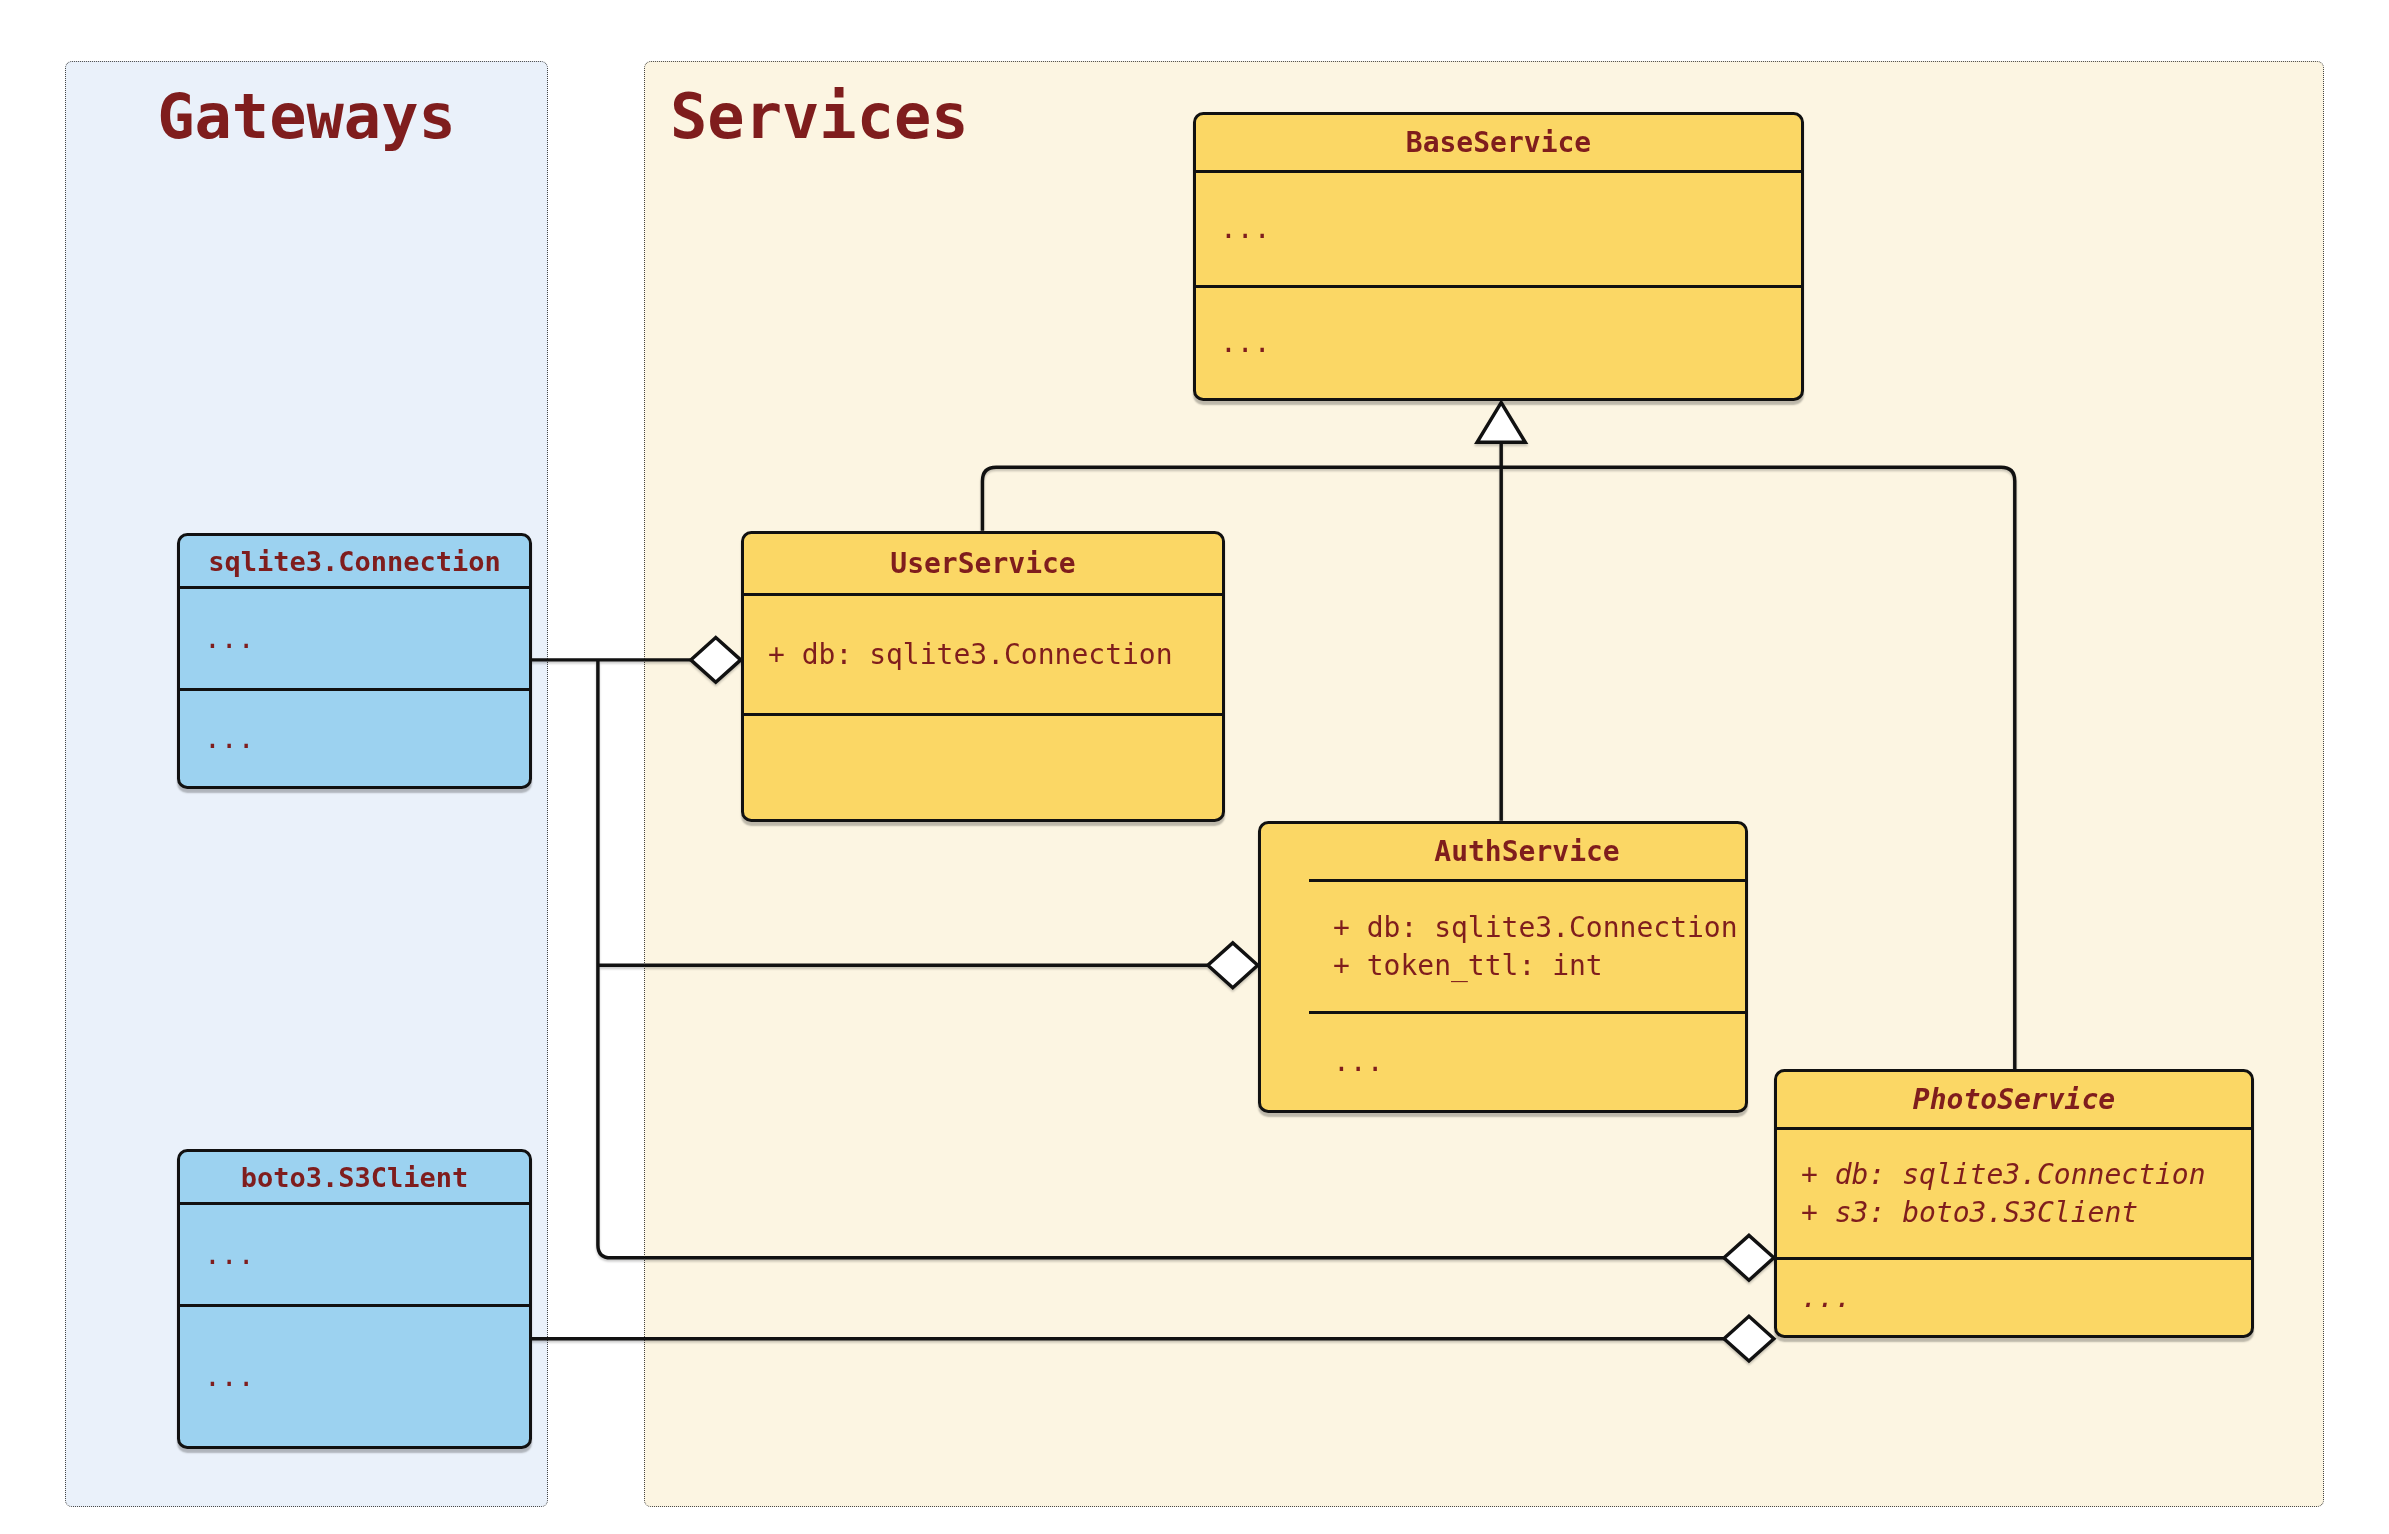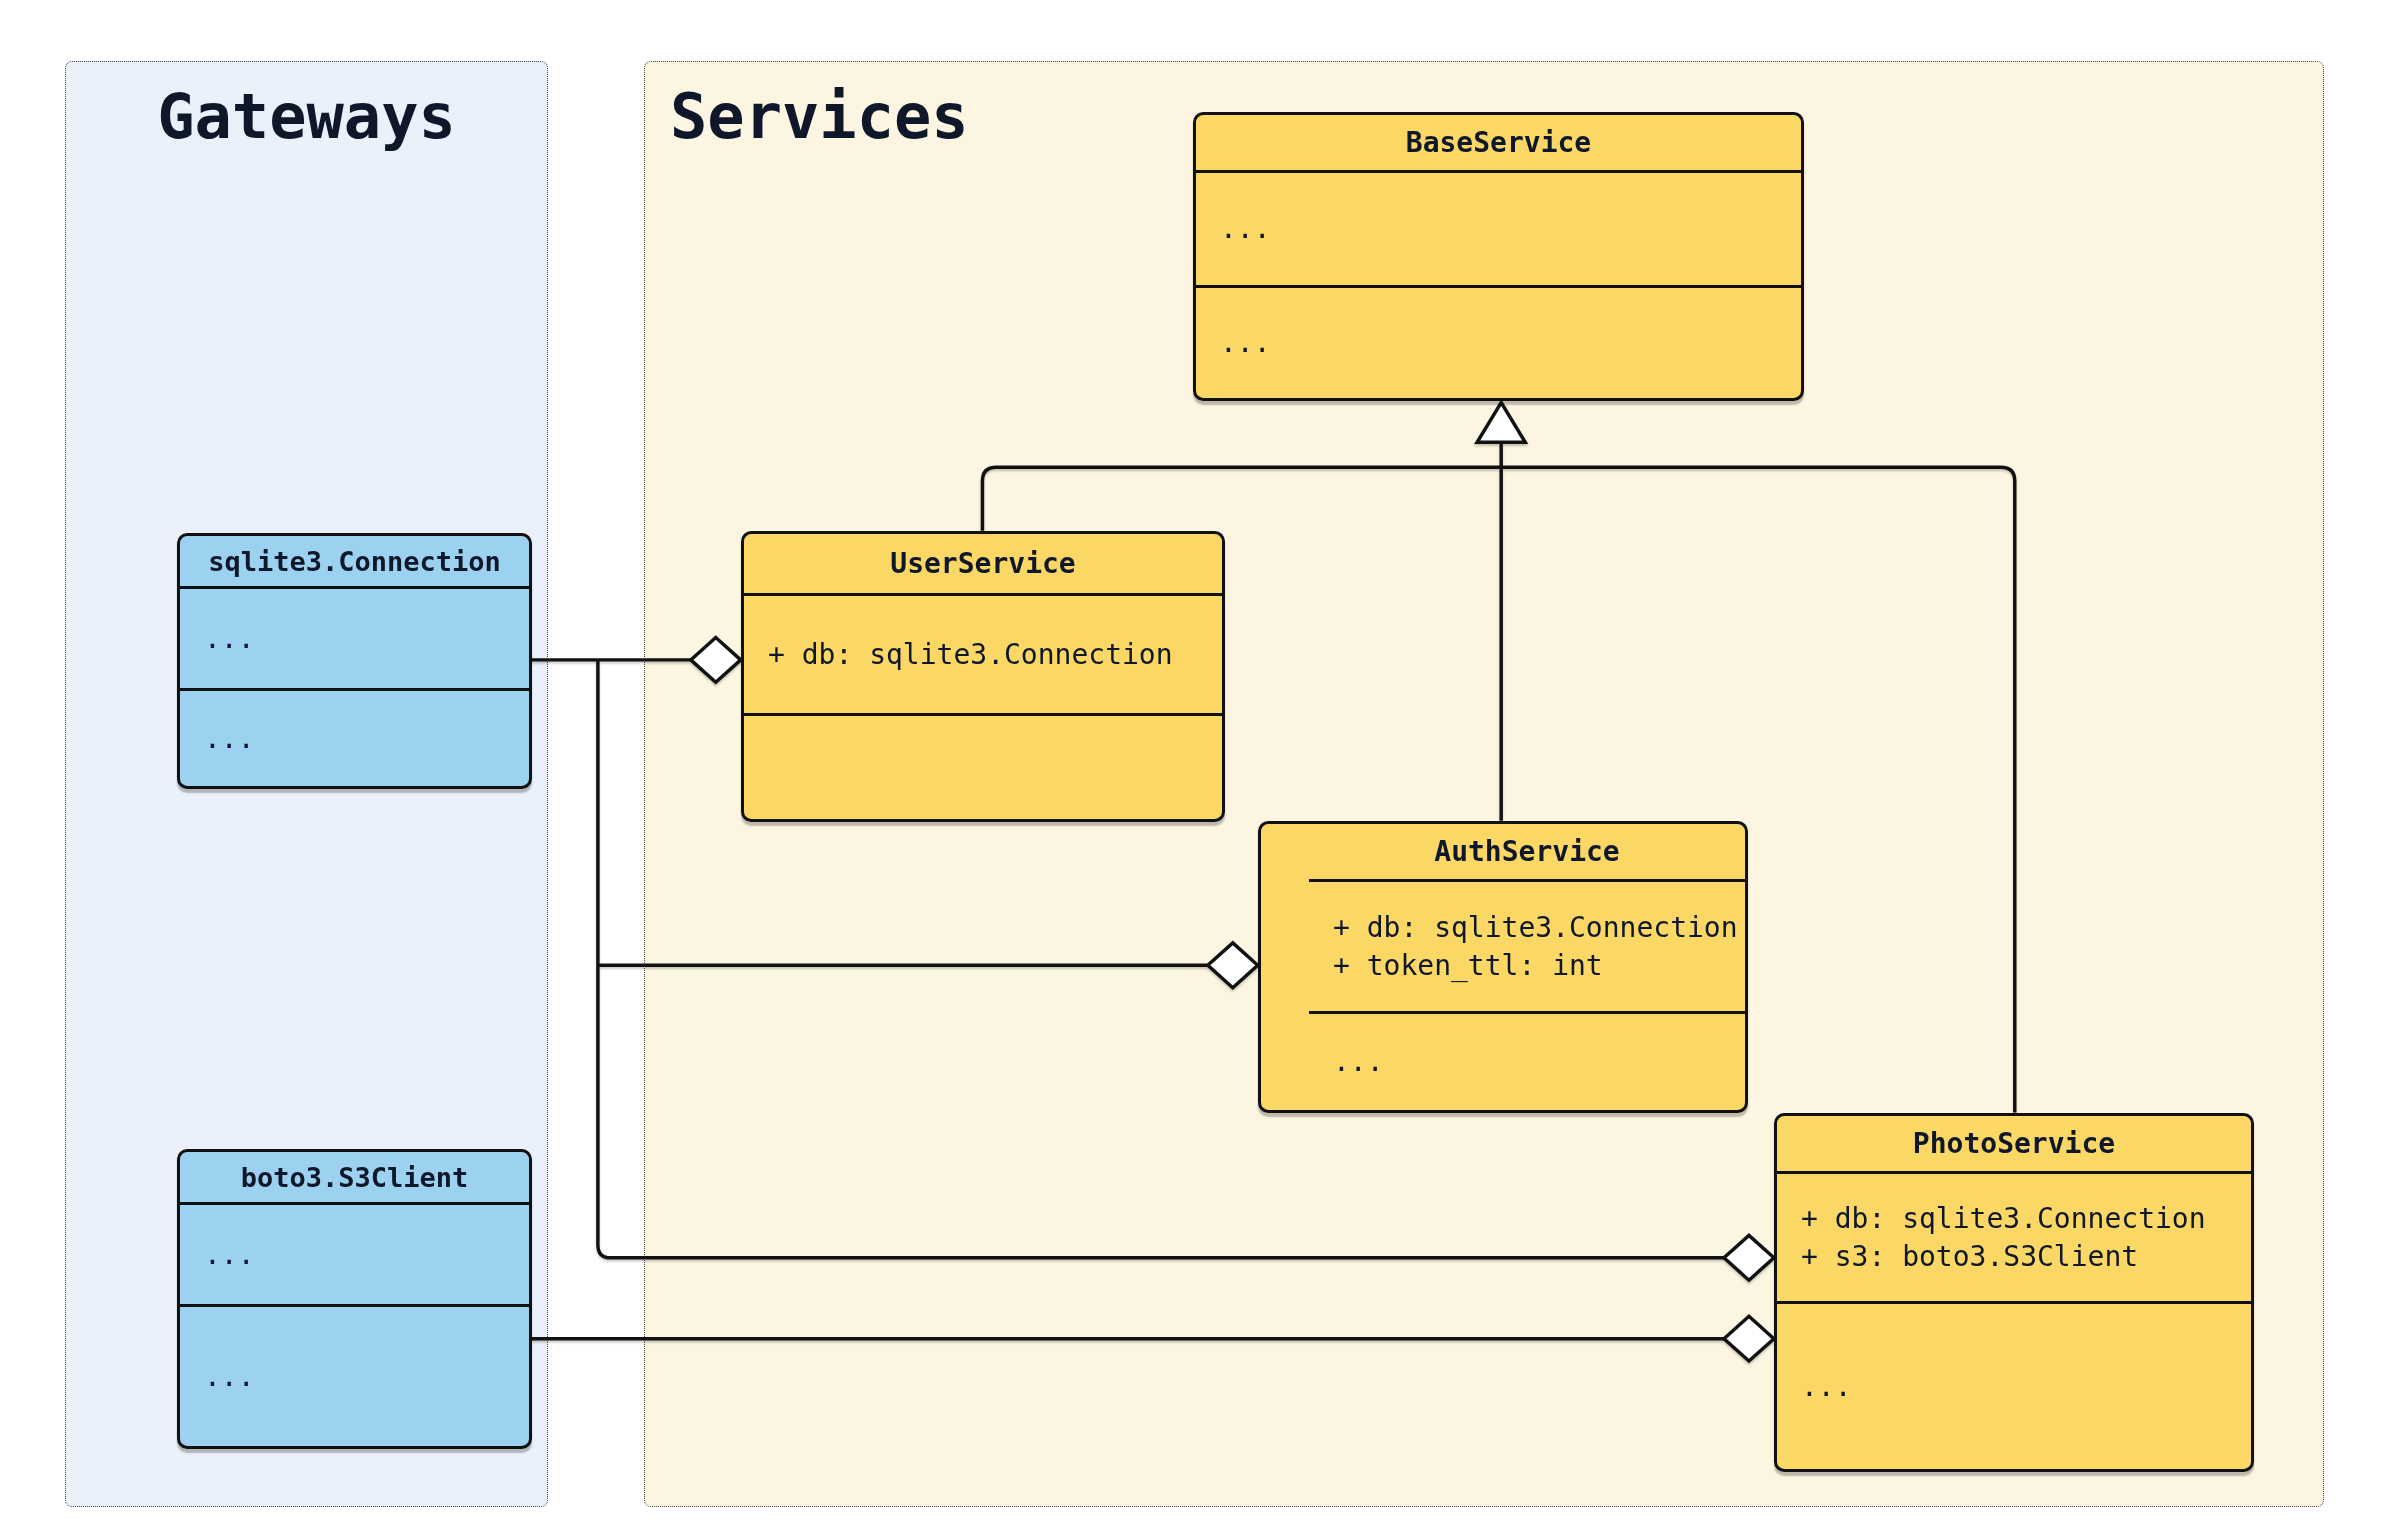--- a/index.html
+++ b/index.html
@@ -1,21 +1,21 @@
 <!DOCTYPE html>
 <html style="font-size:13.8px"><head>
 <meta charset="utf-8">
 <style>
   html,body{margin:0;padding:0;background:#ffffff;}
   #canvas{
     position:relative;
     width:2389px;height:1534px;
     background:#ffffff;
     font-family:"DejaVu Sans Mono", monospace;
-    color:#0f172a;
+    color:#7f1d1d;
     overflow:hidden;
   }
   
   .panel{
     position:absolute;
     border:1.7px dotted #444;
     border-radius:6.9px;
     box-sizing:border-box;
   }
   #panel-gateways{
@@ -77,21 +77,21 @@
   .cls-sec.attrs{border-bottom:3.4px solid #111;}
   .cls-sec.methods{flex:1 1 auto;}
 
   
   #box-base  {left:1193px;top:112px; width:611px;height:289px;}
   #box-base  .cls-title{height:55px;}  #box-base  .attrs{height:115px;}
   #box-user  {left:741px; top:531px; width:484px;height:291px;}
   #box-user  .cls-title{height:59px;}  #box-user  .attrs{height:120px;}
   #box-auth  {left:1258px;top:821px; width:490px;height:292px;padding-left:48px;}
   #box-auth  .cls-title{height:55px;}  #box-auth  .attrs{height:132px;}
-  #box-photo {left:1774px;top:1113px;width:480px;height:359px;}
+  #box-photo {left:1774px;top:1069px;width:480px;height:269px;font-style:italic;}
   #box-photo .cls-title{height:55px;}  #box-photo .attrs{height:130px;}
   #box-sqlite{left:129px; top:533px; width:355px;height:256px;}
   #box-sqlite .cls-title{height:50px;} #box-sqlite .attrs{height:102px;}
   #box-boto  {left:129px; top:1149px;width:355px;height:300px;}
   #box-boto  .cls-title{height:50px;}  #box-boto  .attrs{height:102px;}
 </style>
 </head>
 <body>
 
 <div id="canvas">

